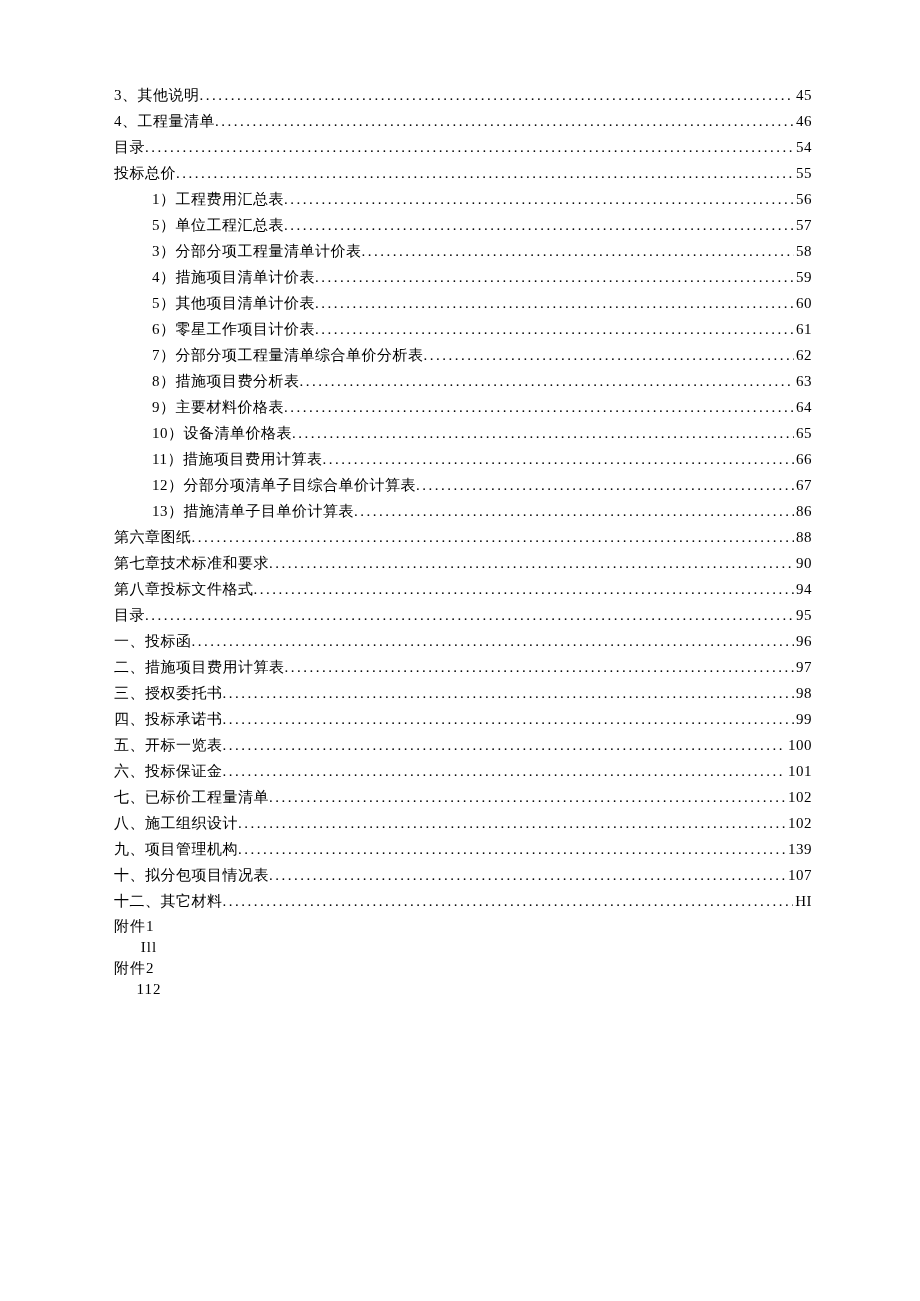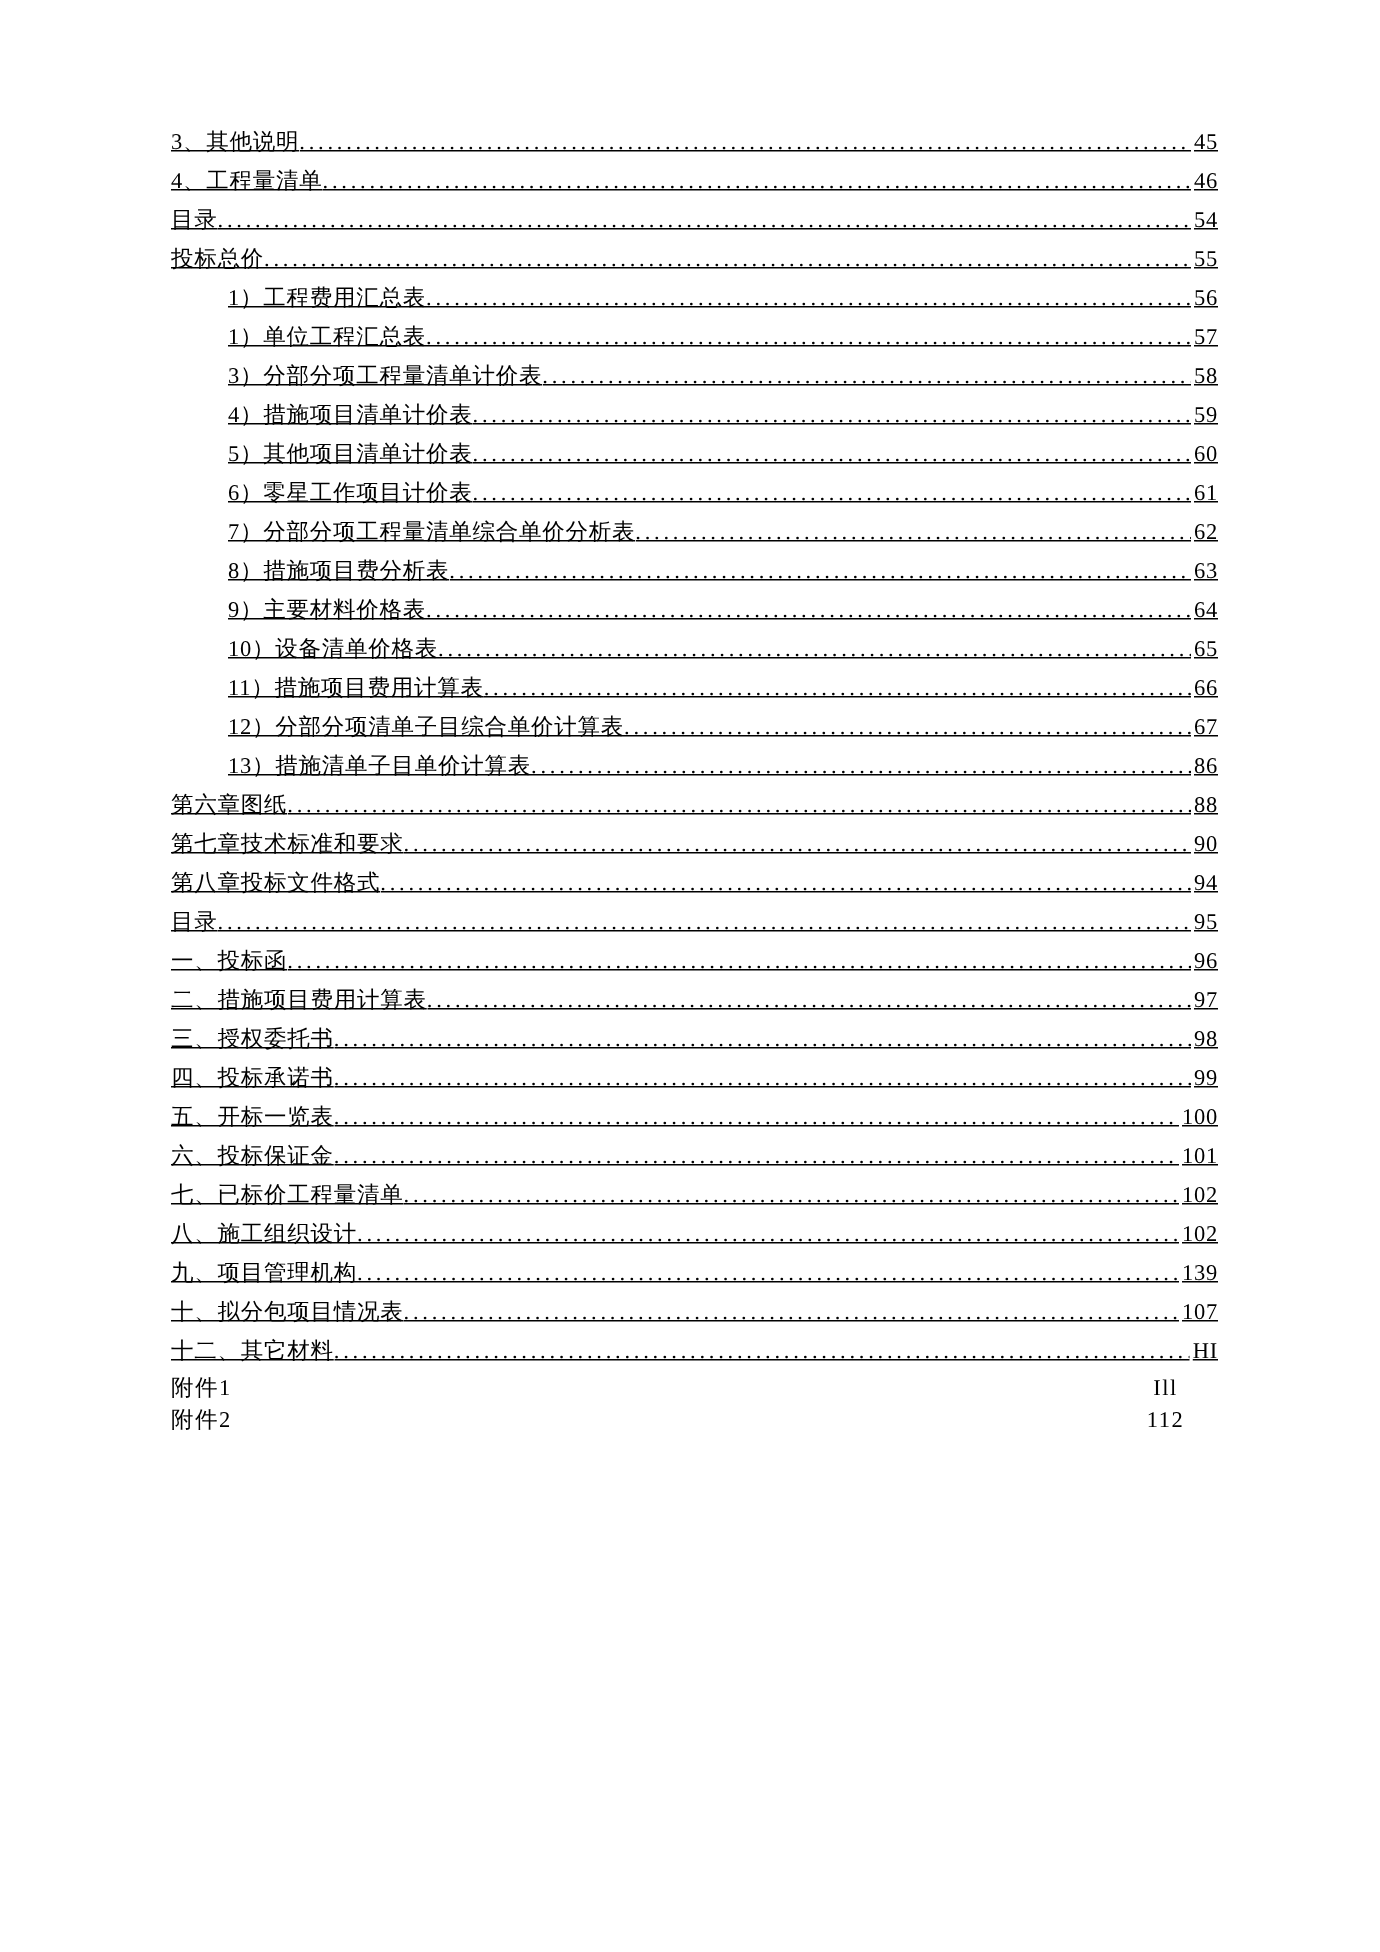--- a/index.html
+++ b/index.html
@@ -16,21 +16,20 @@
       padding: 82px 108px 0 114px;
       box-sizing: border-box;
     }
     .toc-line {
       display: flex;
       align-items: baseline;
       line-height: 26px;
       white-space: nowrap;
       overflow: hidden;
       letter-spacing: 0.5px;
-      text-decoration: underline;
     }
     .toc-line.indent {
       padding-left: 38px;
       justify-content: center;
     }
     .toc-title {
       flex: 0 0 auto;
     }
     .toc-dots {
       flex: 1 1 auto;
@@ -46,20 +45,21 @@
     }
     .toc-page {
       flex: 0 0 auto;
       padding-left: 2px;
     }
     .plain-row {
       display: flex;
       justify-content: space-between;
       line-height: 21px;
       letter-spacing: 1px;
+      flex-direction: column;
     }
     .plain-label { flex: 0 0 auto; }
     .plain-page  {
       flex: 0 0 auto;
       width: 70px;
       text-align: center;
     }
     .plain-block { margin-top: 2px; }
   </style>
 </head>
@@ -86,21 +86,21 @@
         <span class="toc-title">投标总价</span>
         <span class="toc-dots"></span>
         <span class="toc-page">55</span>
       </div>
       <div class="toc-line indent">
         <span class="toc-title">1）工程费用汇总表</span>
         <span class="toc-dots"></span>
         <span class="toc-page">56</span>
       </div>
       <div class="toc-line indent">
-        <span class="toc-title">1）单位工程汇总表</span>
+        <span class="toc-title">5）单位工程汇总表</span>
         <span class="toc-dots"></span>
         <span class="toc-page">57</span>
       </div>
       <div class="toc-line indent">
         <span class="toc-title">3）分部分项工程量清单计价表</span>
         <span class="toc-dots"></span>
         <span class="toc-page">58</span>
       </div>
       <div class="toc-line indent">
         <span class="toc-title">4）措施项目清单计价表</span>

